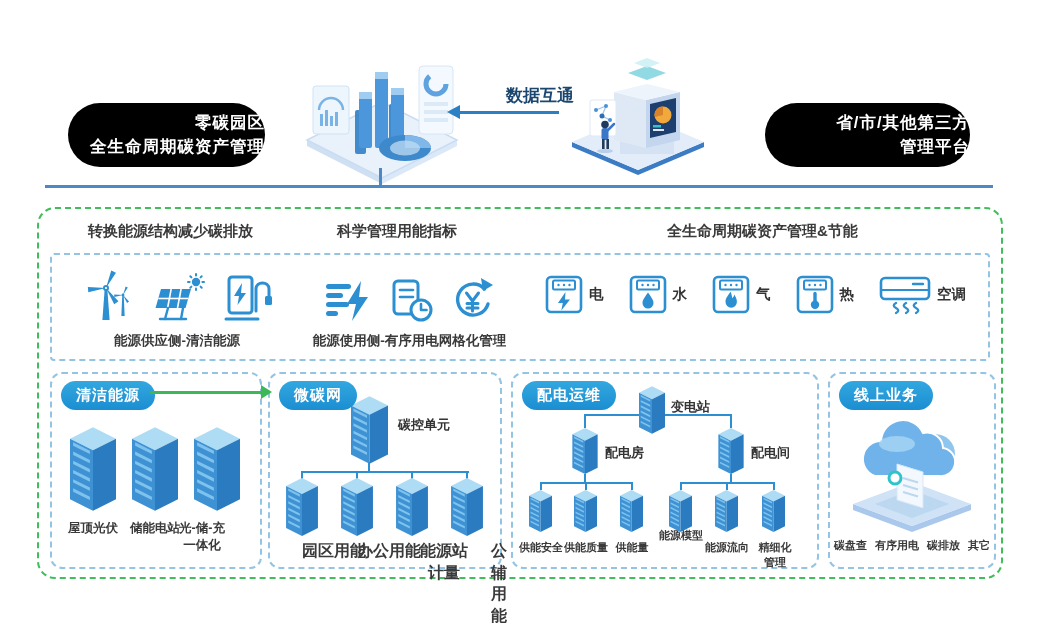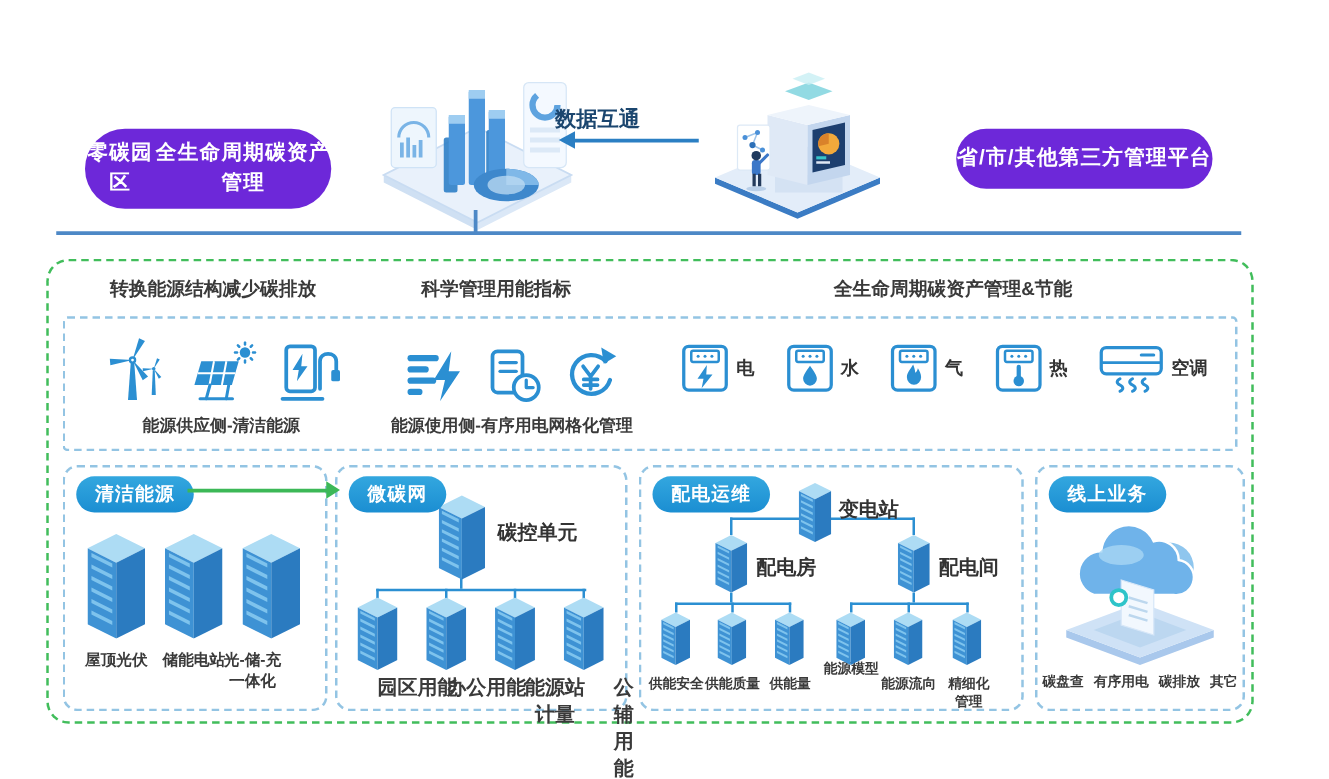--- a/index.html
+++ b/index.html
@@ -1,31 +1,31 @@
 <!DOCTYPE html>
 <html><head>
 <meta charset="utf-8">
 <style>
   html,body{margin:0;padding:0;background:#fff;}
   body{font-family:"Liberation Sans","DejaVu Sans",sans-serif;}
   .stage{position:relative;width:1063px;height:623px;background:#ffffff;overflow:hidden;}
 
   
-  .pill{position:absolute;background:#6d28d9;color:#fff;border-radius:32px;
-        display:flex;flex-direction:row;align-items:center;justify-content:center;
+  .pill{position:absolute;background:#000000;color:#fff;border-radius:32px;
+        display:flex;flex-direction:column;align-items:flex-end;justify-content:center;
         font-weight:bold;font-size:16.5px;line-height:1.45;letter-spacing:1px;text-align:center;}
   .pill-left{left:68px;top:103px;width:197px;height:64px;}
-  .pill-right{left:765px;top:103px;width:205px;height:48px;}
+  .pill-right{left:765px;top:103px;width:205px;height:64px;}
 
   
   .link-line{position:absolute;left:459px;top:111px;width:100px;height:3px;background:#2b7fc3;}
   .link-head{position:absolute;left:447px;top:105px;width:0;height:0;
              border-top:7.5px solid transparent;border-bottom:7.5px solid transparent;
              border-right:13px solid #2b7fc3;}
-  .link-label{position:absolute;left:444px;width:130px;text-align:left;
+  .link-label{position:absolute;left:444px;width:130px;text-align:right;
               color:#1b466f;font-weight:bold;font-size:17px;}
   .link-label.l1{top:84px;} .link-label.l2{top:117px;}
 
   
   .rule{position:absolute;left:45px;top:185px;width:948px;height:3px;background:#4d88c6;}
   .vconn{position:absolute;left:379px;top:168px;width:2.5px;height:18px;background:#4d88c6;}
 
   
   .green-box{position:absolute;left:37px;top:207px;width:962px;height:368px;
              border:2px dashed #41bd5b;border-radius:18px;}
@@ -48,21 +48,21 @@
   .panel{position:absolute;top:372px;height:193px;border:2px dashed #93c4e3;border-radius:12px;}
   .p1{left:50px;width:208px;} .p2{left:268px;width:230px;}
   .p3{left:511px;width:304px;} .p4{left:828px;width:164px;}
   .badge{position:absolute;top:7px;left:9px;background:linear-gradient(180deg,#33a7df,#1b8ed2);
          color:#fff;font-weight:bold;font-size:15px;padding:5px 15px;border-radius:16px;
          letter-spacing:1px;z-index:5;}
   .rack{position:absolute;z-index:3;}
   .rack-label{position:absolute;font-weight:bold;color:#3a3a3a;text-align:center;
               transform:translateX(-50%);white-space:pre-line;line-height:1.35;}
   .fs12{font-size:12.5px;} .fs11{font-size:16px;margin-left:32px;} .fs10{font-size:11px;}
-  .node-label{position:absolute;font-weight:bold;font-size:16px;color:#333;z-index:4;}
+  .node-label{position:absolute;font-weight:bold;font-size:13px;color:#333;z-index:4;}
   .cline{position:absolute;background:#2b8fd2;z-index:1;}
   .flow-arrow{position:absolute;left:150px;top:391px;width:112px;height:2.6px;background:#3cb857;z-index:8;}
   .flow-arrow::after{content:"";position:absolute;right:-10px;top:-5.8px;width:0;height:0;
         border-top:7px solid transparent;border-bottom:7px solid transparent;border-left:11px solid #3cb857;}
   .online-items{position:absolute;left:0;top:164px;width:100%;display:flex;justify-content:center;
         gap:8px;font-weight:bold;font-size:11px;color:#3a3a3a;}
   .illus{position:absolute;}
 </style>
 </head>
 <body>

